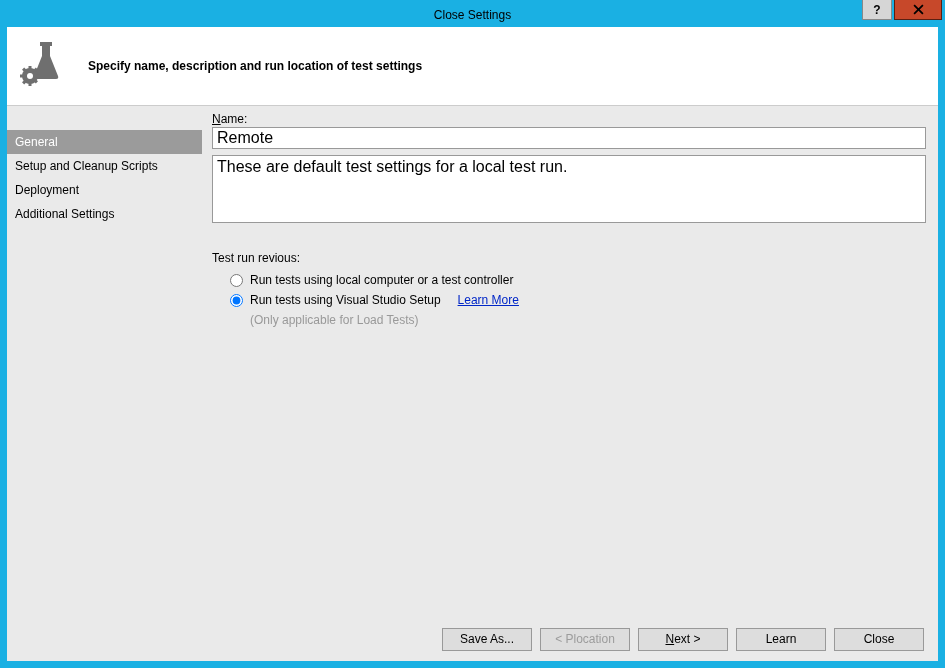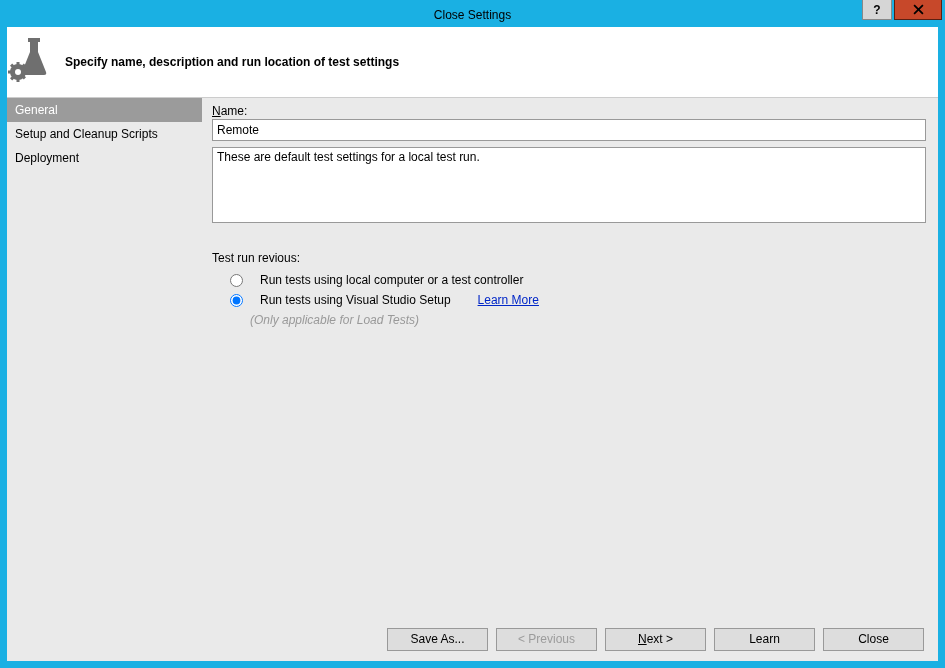--- a/index.html
+++ b/index.html
@@ -8,47 +8,47 @@
     .window { width: 945px; height: 668px; border: 7px solid #1ab0e3; display: flex; flex-direction: column; }
 
     .titlebar { height: 24px; background: #1ab0e3; display: flex; align-items: center; position: relative; margin-top: -4px; }
     .title { font-size: 12px; color: #000; position: absolute; left: 50%; transform: translateX(-50%); }
     .titlebar-buttons { position: absolute; right: -4px; top: -4px; display: flex; }
     .titlebar-btn { width: 34px; height: 22px; display: flex; align-items: center; justify-content: center; font-size: 12px; }
     .help-btn { background: #d6d6d6; border: 1px solid #888; width: 30px; height: 21px; font-weight: bold; }
     .close-btn { background: #c7482a; border: 1px solid #5a1f12; width: 48px; height: 21px; margin-left: 2px; }
     .close-btn svg { width: 11px; height: 11px; }
 
-    .header-strip { height: 70px; background: #fff; display: flex; align-items: center; gap: 16px; }
+    .header-strip { height: 78px; background: #fff; display: flex; align-items: center; padding-left: 12px; gap: 27px; }
     .header-icon svg { width: 42px; height: 48px; }
     .header-text { font-size: 12px; font-weight: bold; color: #000; }
 
     .body { flex: 1; display: flex; background: #eaeaea; border-top: 1px solid #ccc; }
 
-    .sidebar { width: 195px; background: #eaeaea; padding-top: 0; }
+    .sidebar { width: 195px; background: #eaeaea; padding-top: 0; margin-top: 24px; }
     .sidebar-item { padding: 4px 8px; font-size: 12px; color: #000; cursor: default; line-height: 16px; }
     .sidebar-item.selected { background: #9b9b9b; color: #fff; }
 
     .content { flex: 1; padding: 6px 12px 0 10px; background: #eaeaea; display: flex; flex-direction: column; }
 
     .field-label { font-size: 12px; color: #000; margin-bottom: 1px; }
     .field-label .mn { text-decoration: underline; }
-    .text-input { width: 100%; height: 22px; border: 1px solid #999; background: #fff; font-size: 12px; padding: 2px 4px; outline: none; }
-    .textarea { width: 100%; height: 76px; border: 1px solid #999; background: #fff; font-size: 12px; padding: 2px 4px; resize: none; outline: none; font-family: inherit; }
+    .text-input { width: 100%; height: 22px; border: 1px solid #999; background: #fff; font-size: 16px; padding: 2px 4px; outline: none; }
+    .textarea { width: 100%; height: 68px; border: 1px solid #999; background: #fff; font-size: 16px; padding: 2px 4px; resize: none; outline: none; font-family: inherit; }
 
     .spacer-sm { height: 6px; }
     .spacer-md { height: 28px; }
 
-    .radio-row { display: flex; align-items: center; gap: 17px; font-size: 12px; padding: 3px 0 3px 18px; }
+    .radio-row { display: flex; align-items: center; gap: 7px; font-size: 12px; padding: 3px 0 3px 18px; }
     .radio-row input[type="radio"] { width: 13px; height: 13px; }
-    .radio-note { font-size: 12px; color: #999; padding: 3px 0 0 38px; font-style: italic; }
+    .radio-note { font-size: 12px; color: #999; padding: 3px 0 0 38px; }
     .learn-link { color: #0026c7; text-decoration: underline; margin-left: 10px; cursor: pointer; }
 
     .button-bar { height: 44px; background: #eaeaea; border-top: 0; display: flex; align-items: center; justify-content: flex-end; padding-right: 14px; gap: 8px; }
-    .btn { width: 101px; height: 23px; background: #ddd; border: 1px solid #999; font-size: 12px; color: #000; cursor: default; display: flex; align-items: center; justify-content: center; text-align: center; }
+    .btn { width: 90px; height: 23px; background: #ddd; border: 1px solid #999; font-size: 12px; color: #000; cursor: default; display: flex; align-items: center; justify-content: center; text-align: center; }
     .btn.disabled { color: #9c9c9c; }
     .btn .mn { text-decoration: underline; }
   </style>
 </head>
 <body>
 
 <div class="window">
   <div class="titlebar">
     <span class="title">Close Settings</span>
     <div class="titlebar-buttons">
@@ -80,20 +80,21 @@
       </svg>
     </div>
     <div class="header-text">Specify name, description and run location of test settings</div>
   </div>
 
   <div class="body">
     <div class="sidebar">
       <div class="sidebar-item selected"><span>General</span></div>
       <div class="sidebar-item"><span>Setup and Cleanup Scripts</span></div>
       <div class="sidebar-item"><span>Deployment</span></div>
+      <div class="sidebar-item"><span>Additional Settings</span></div>
     </div>
 
     <div class="content">
       <div class="field-label"><span class="mn">N</span><span>ame:</span></div>
       <input class="text-input" type="text" value="Remote" style="">
       <div class="spacer-sm"></div>
       <textarea class="textarea" style="">These are default test settings for a local test run.</textarea>
 
       <div class="spacer-md"></div>
       <div class="field-label">Test run revious:</div>
@@ -110,21 +111,21 @@
       <div class="radio-note">(Only applicable for Load Tests)</div>
     </div>
   </div>
 
   <div class="button-bar">
     <div class="btn">
         <span>Save As...</span>
       </div>
     <div class="btn disabled">
         <span>&lt; P</span>
-        <span class="mn" style="text-decoration:none">revious</span>
+        <span class="mn" style="text-decoration:none">location</span>
       </div>
     <div class="btn">
         <span class="mn">N</span>
         <span>ext &gt;</span>
       </div>
     <div class="btn">
         <span>Learn</span>
       </div>
     <div class="btn">
         <span>Close</span>

